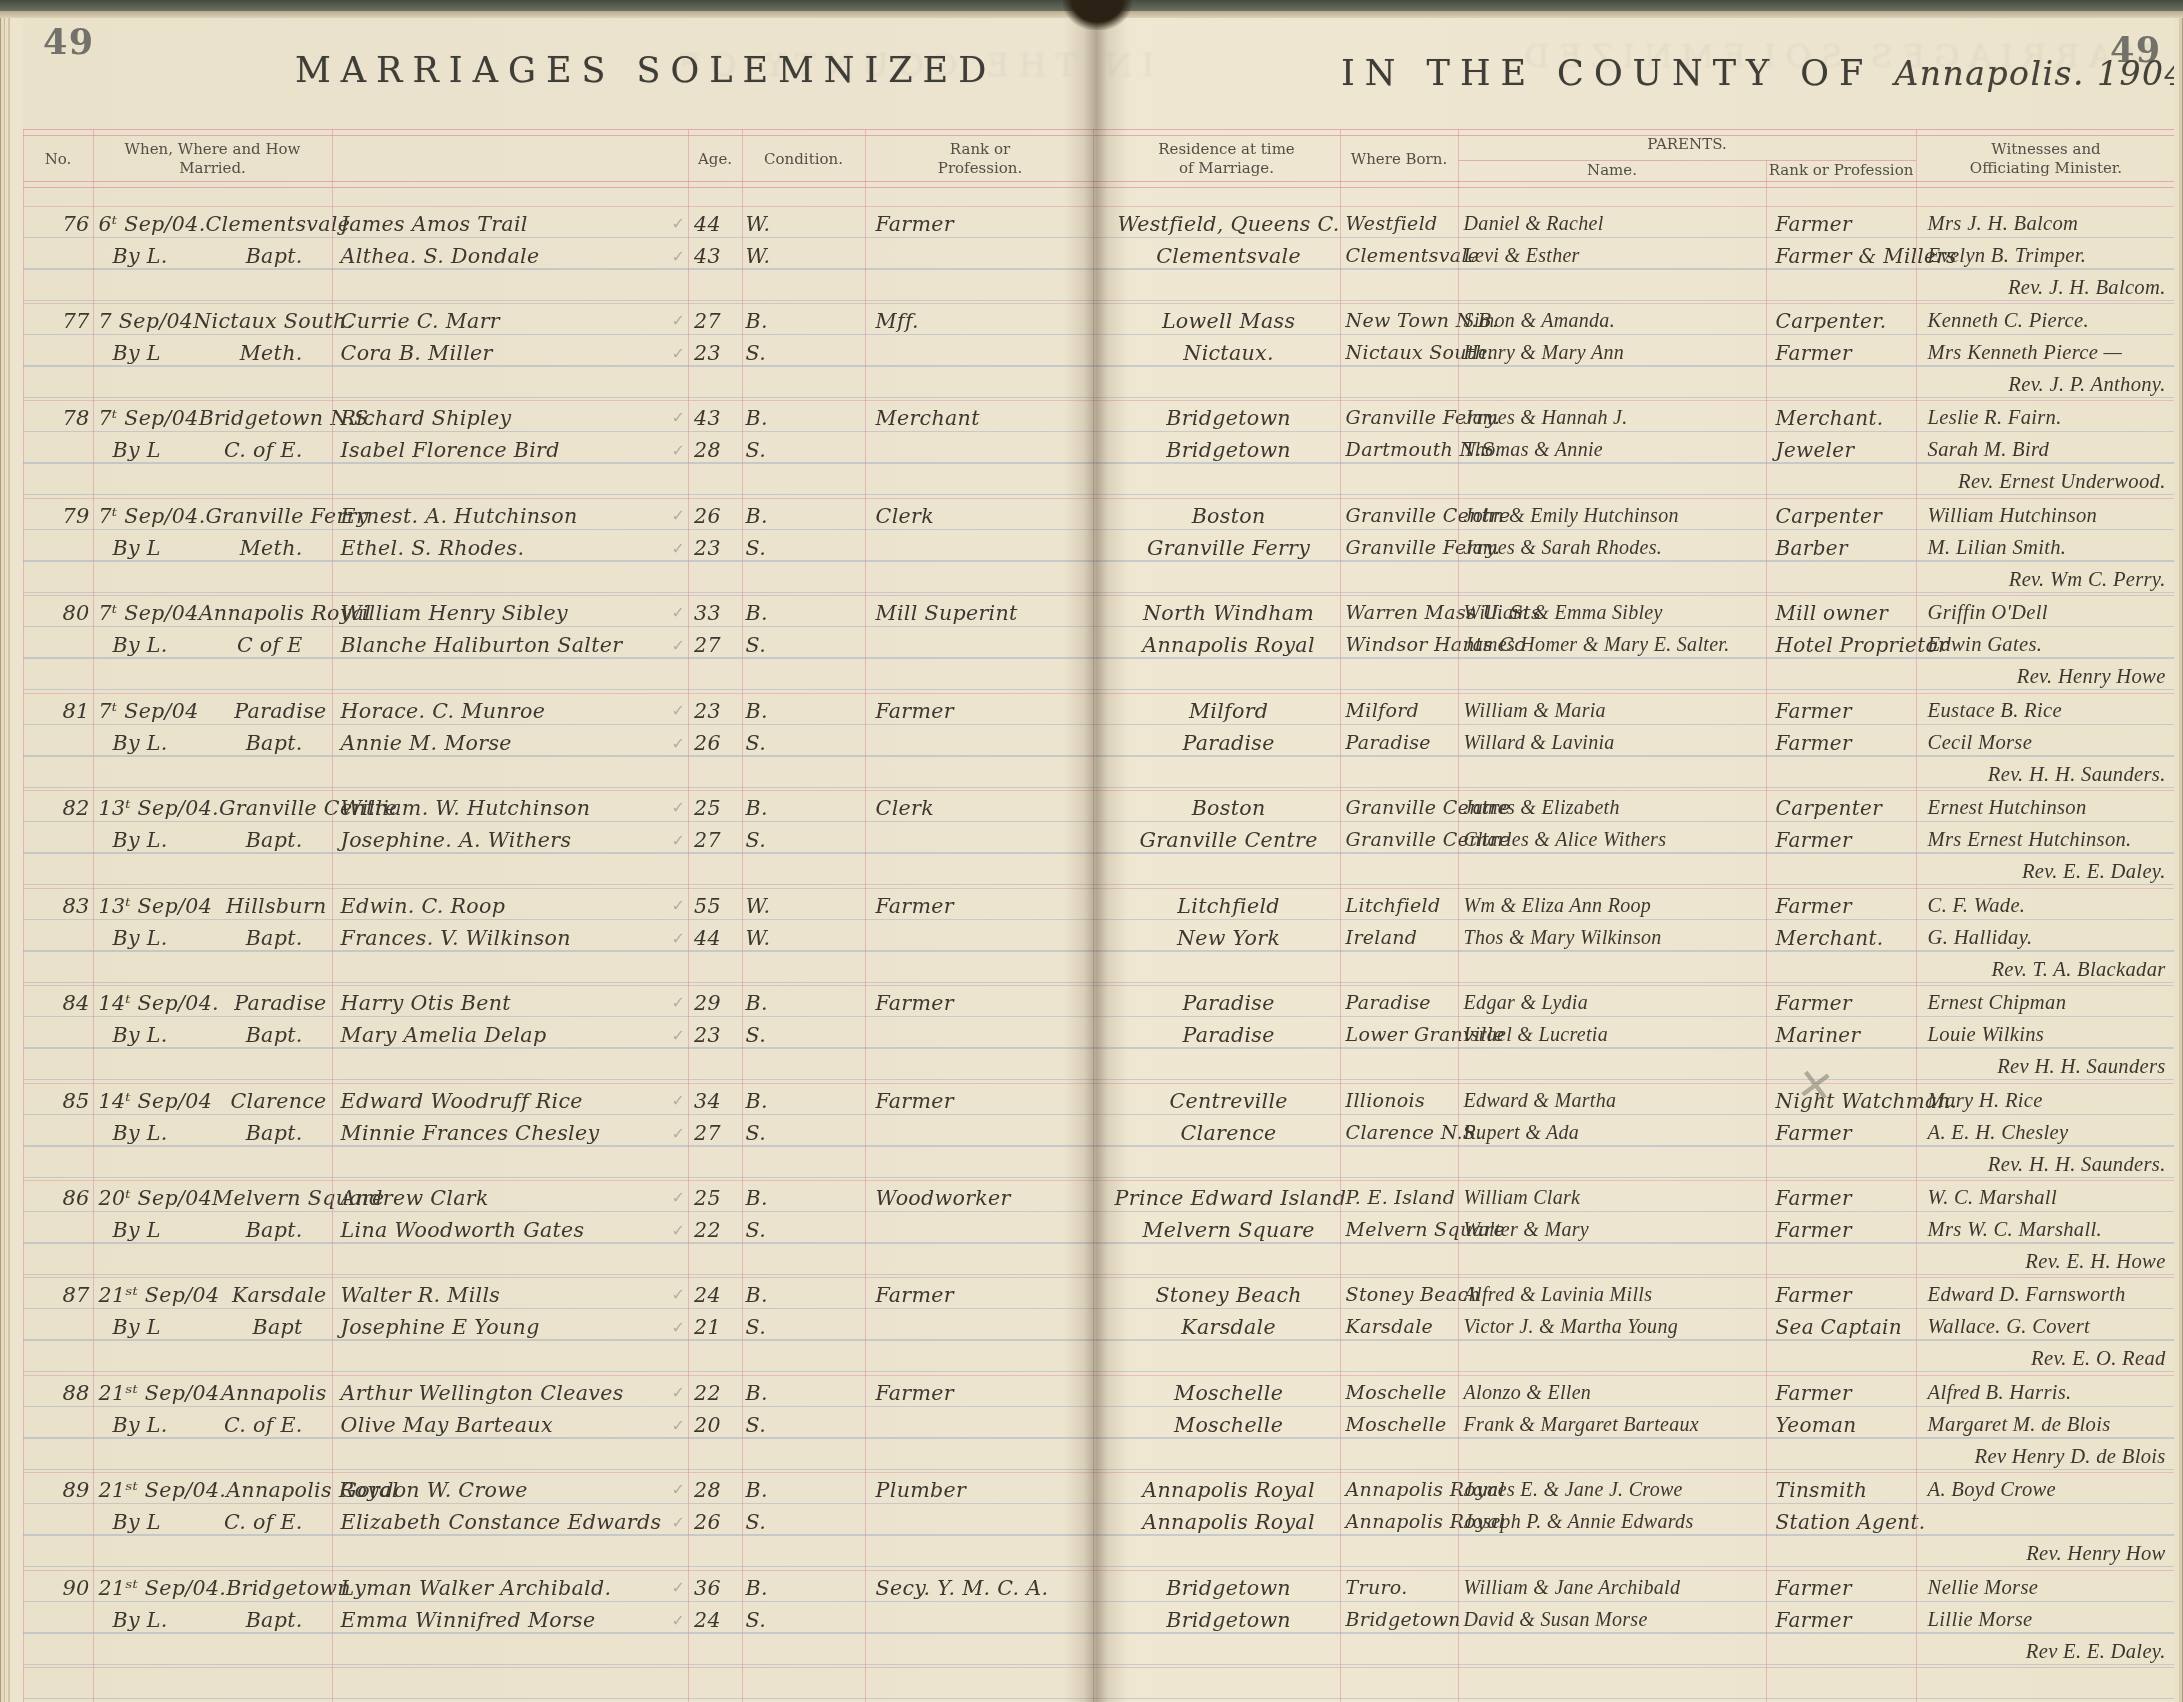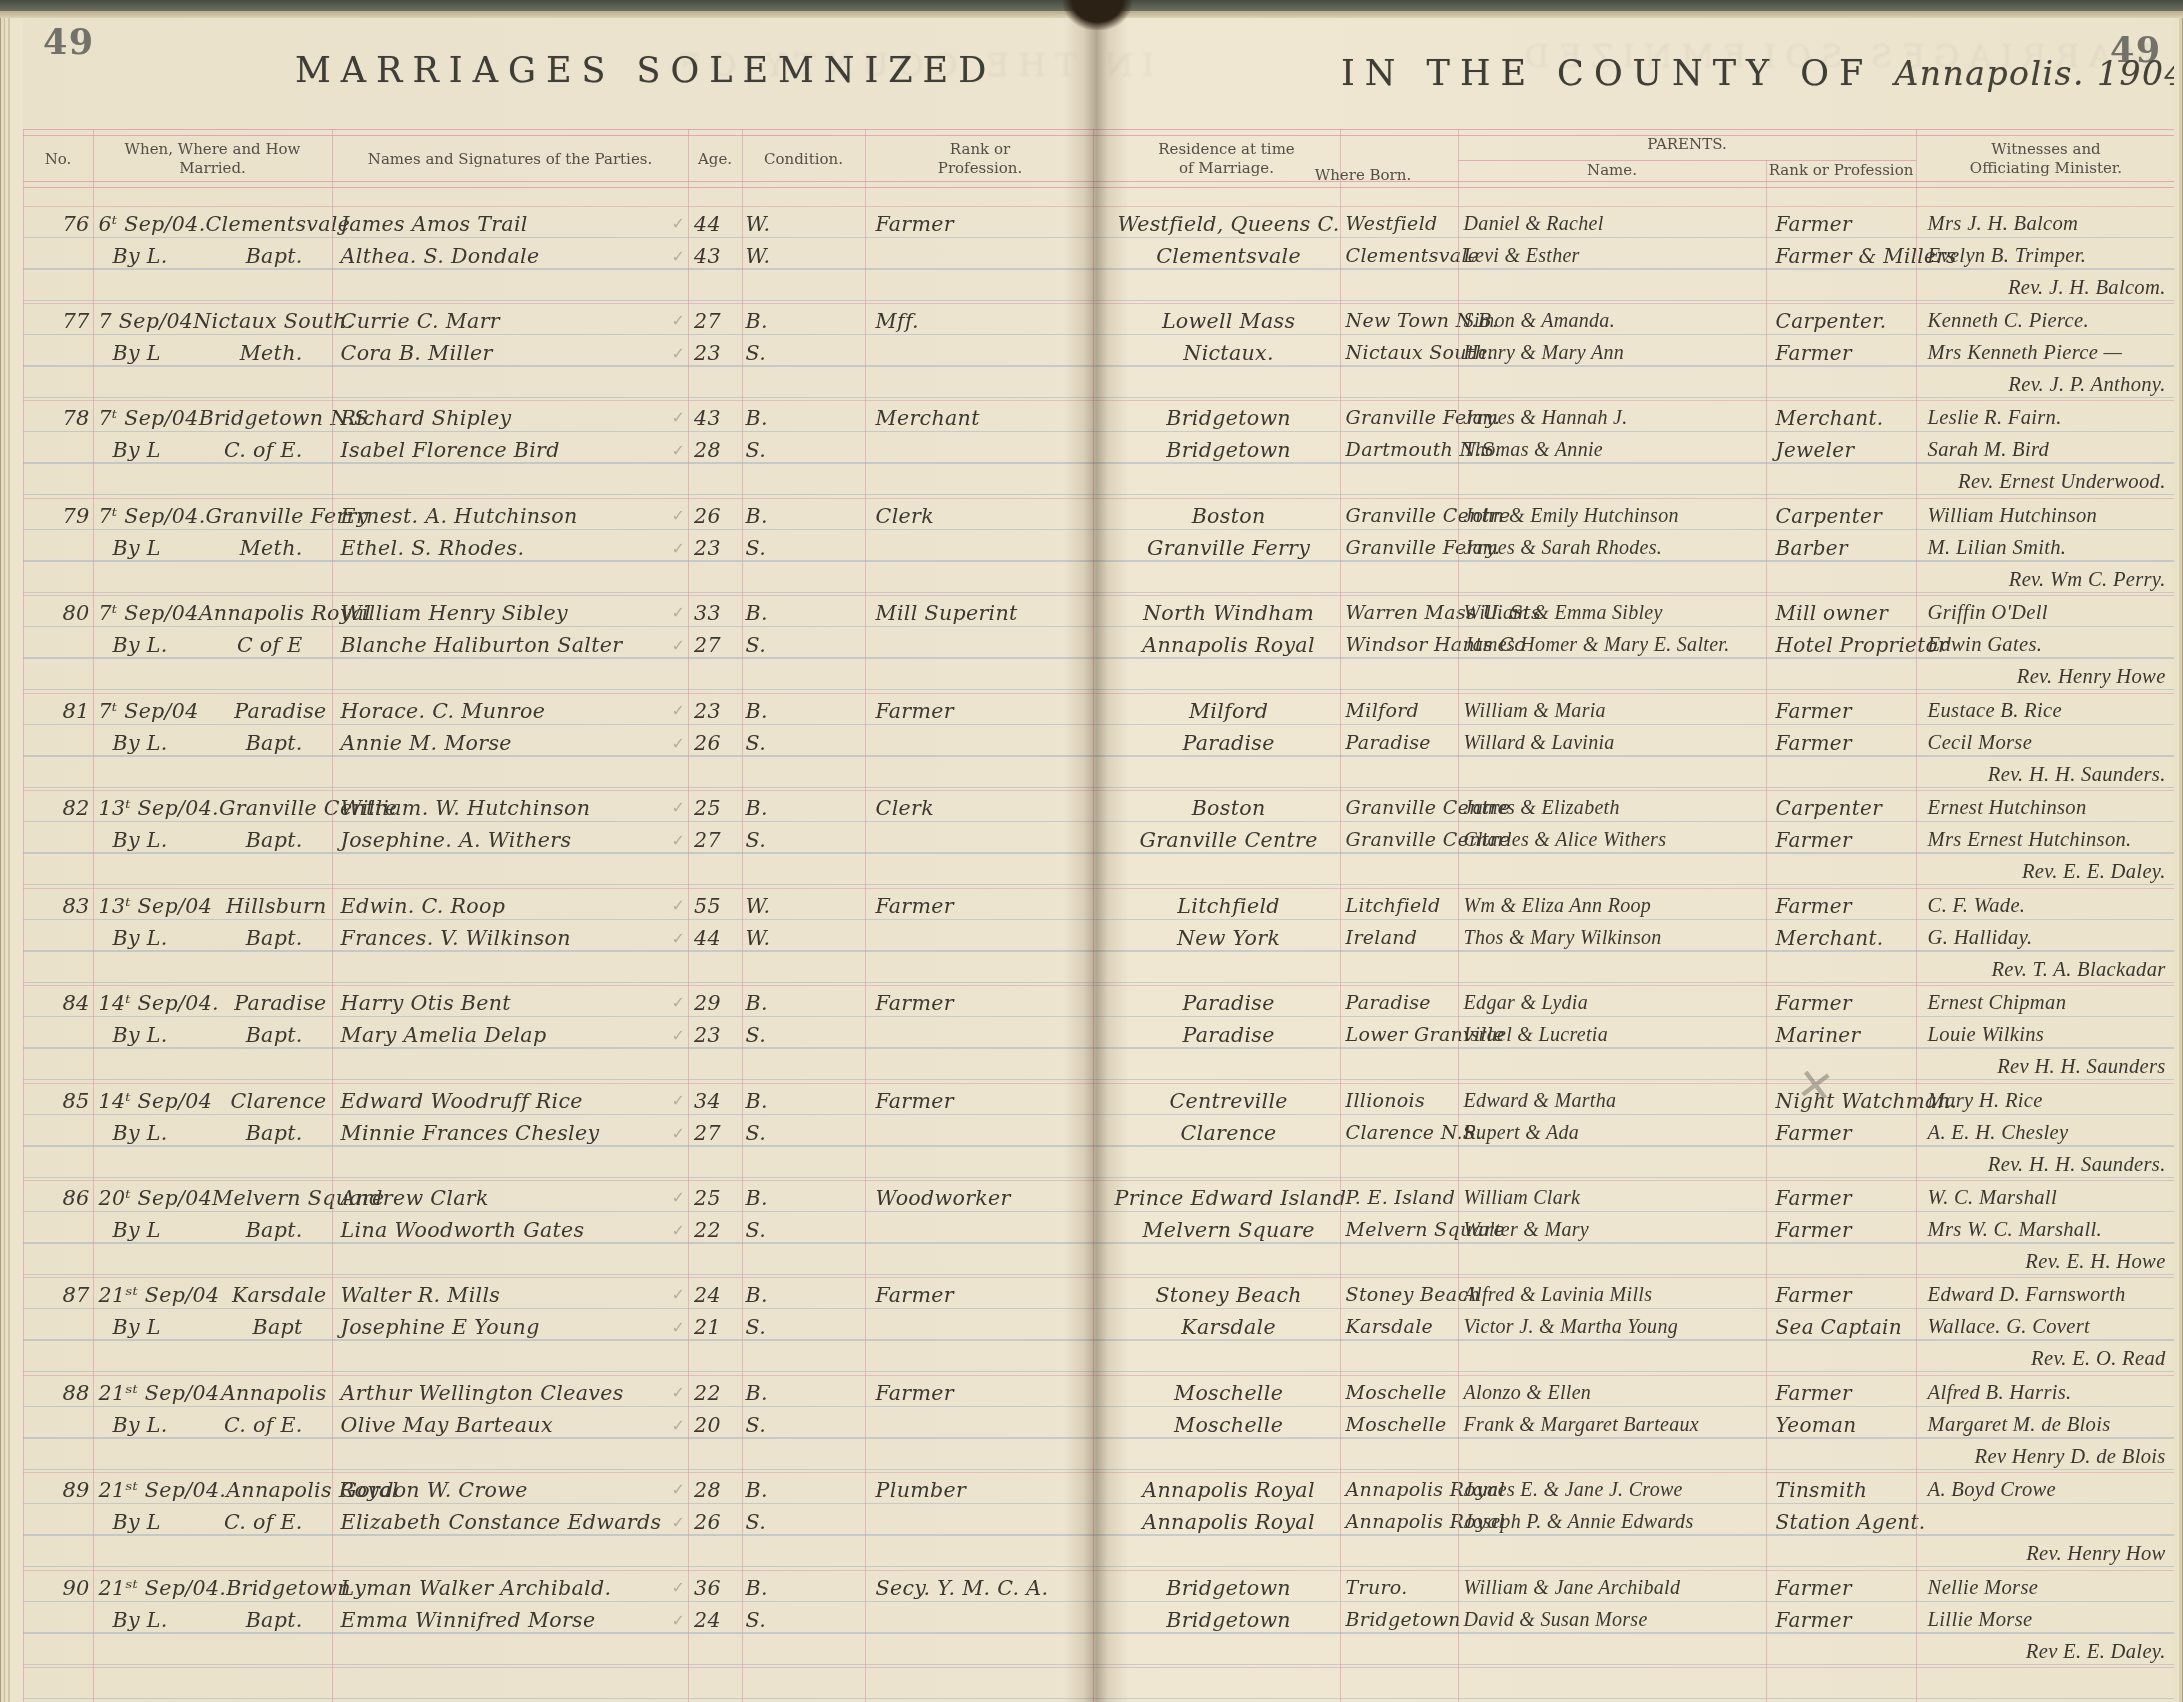--- a/index.html
+++ b/index.html
@@ -34,21 +34,21 @@
   .head-cell{position:absolute;top:137px;height:44px;display:flex;align-items:center;
              justify-content:center;text-align:center;font-size:15px;line-height:1.25;
              color:#544f46;z-index:6;}
   .h-no{left:23px;width:70px;}
   .h-when{left:93px;width:239px;}
   .h-names{left:332px;width:356px;}
   .h-age{left:688px;width:54px;}
   .h-cond{left:742px;width:123px;}
   .h-rank{left:865px;width:230px;}
   .h-res{left:1113px;width:227px;}
-  .h-born{left:1304px;width:118px;margin-top:16px;}
+  .h-born{left:1340px;width:118px;}
   .h-parents{left:1458px;width:458px;top:134px;height:21px;}
   .h-pname{left:1458px;width:308px;top:158px;height:24px;}
   .h-prank{left:1766px;width:150px;top:158px;height:24px;}
   .h-wit{left:1916px;width:260px;}
 
   
   .pink2{position:absolute;left:20px;right:7.6px;height:5.3px;z-index:4;
          border-top:1.5px solid rgba(221,148,168,.75);border-bottom:1.5px solid rgba(221,148,168,.75);}
   .pk-top{top:129px;} .pk-bot{top:181px;}
   .parents-div{position:absolute;left:1458px;width:458px;top:160px;height:0;z-index:4;
@@ -106,21 +106,20 @@
   </div>
   <div class="ghost" style="left:670px;top:46px;">IN THE COUNTY OF</div>
   <div class="ghost" style="left:1515px;top:37px;">MARRIAGES SOLEMNIZED</div>
 
   <div class="pink2 pk-top"></div>
   <div class="pink2 pk-bot"></div>
   <div class="parents-div"></div>
 
   <div class="head-cell h-no">No.</div>
   <div class="head-cell h-when">When, Where and How Married.</div>
-  <div class="head-cell h-names">Names and Signatures of the Parties.</div>
   <div class="head-cell h-age">Age.</div>
   <div class="head-cell h-cond">Condition.</div>
   <div class="head-cell h-rank" style="white-space:pre-line;">Rank or
 Profession.</div>
   <div class="head-cell h-res" style="white-space:pre-line;">Residence at time
 of Marriage.</div>
   <div class="head-cell h-born">Where Born.</div>
   <div class="head-cell h-parents">PARENTS.</div>
   <div class="head-cell h-pname">Name.</div>
   <div class="head-cell h-prank">Rank or Profession</div>

